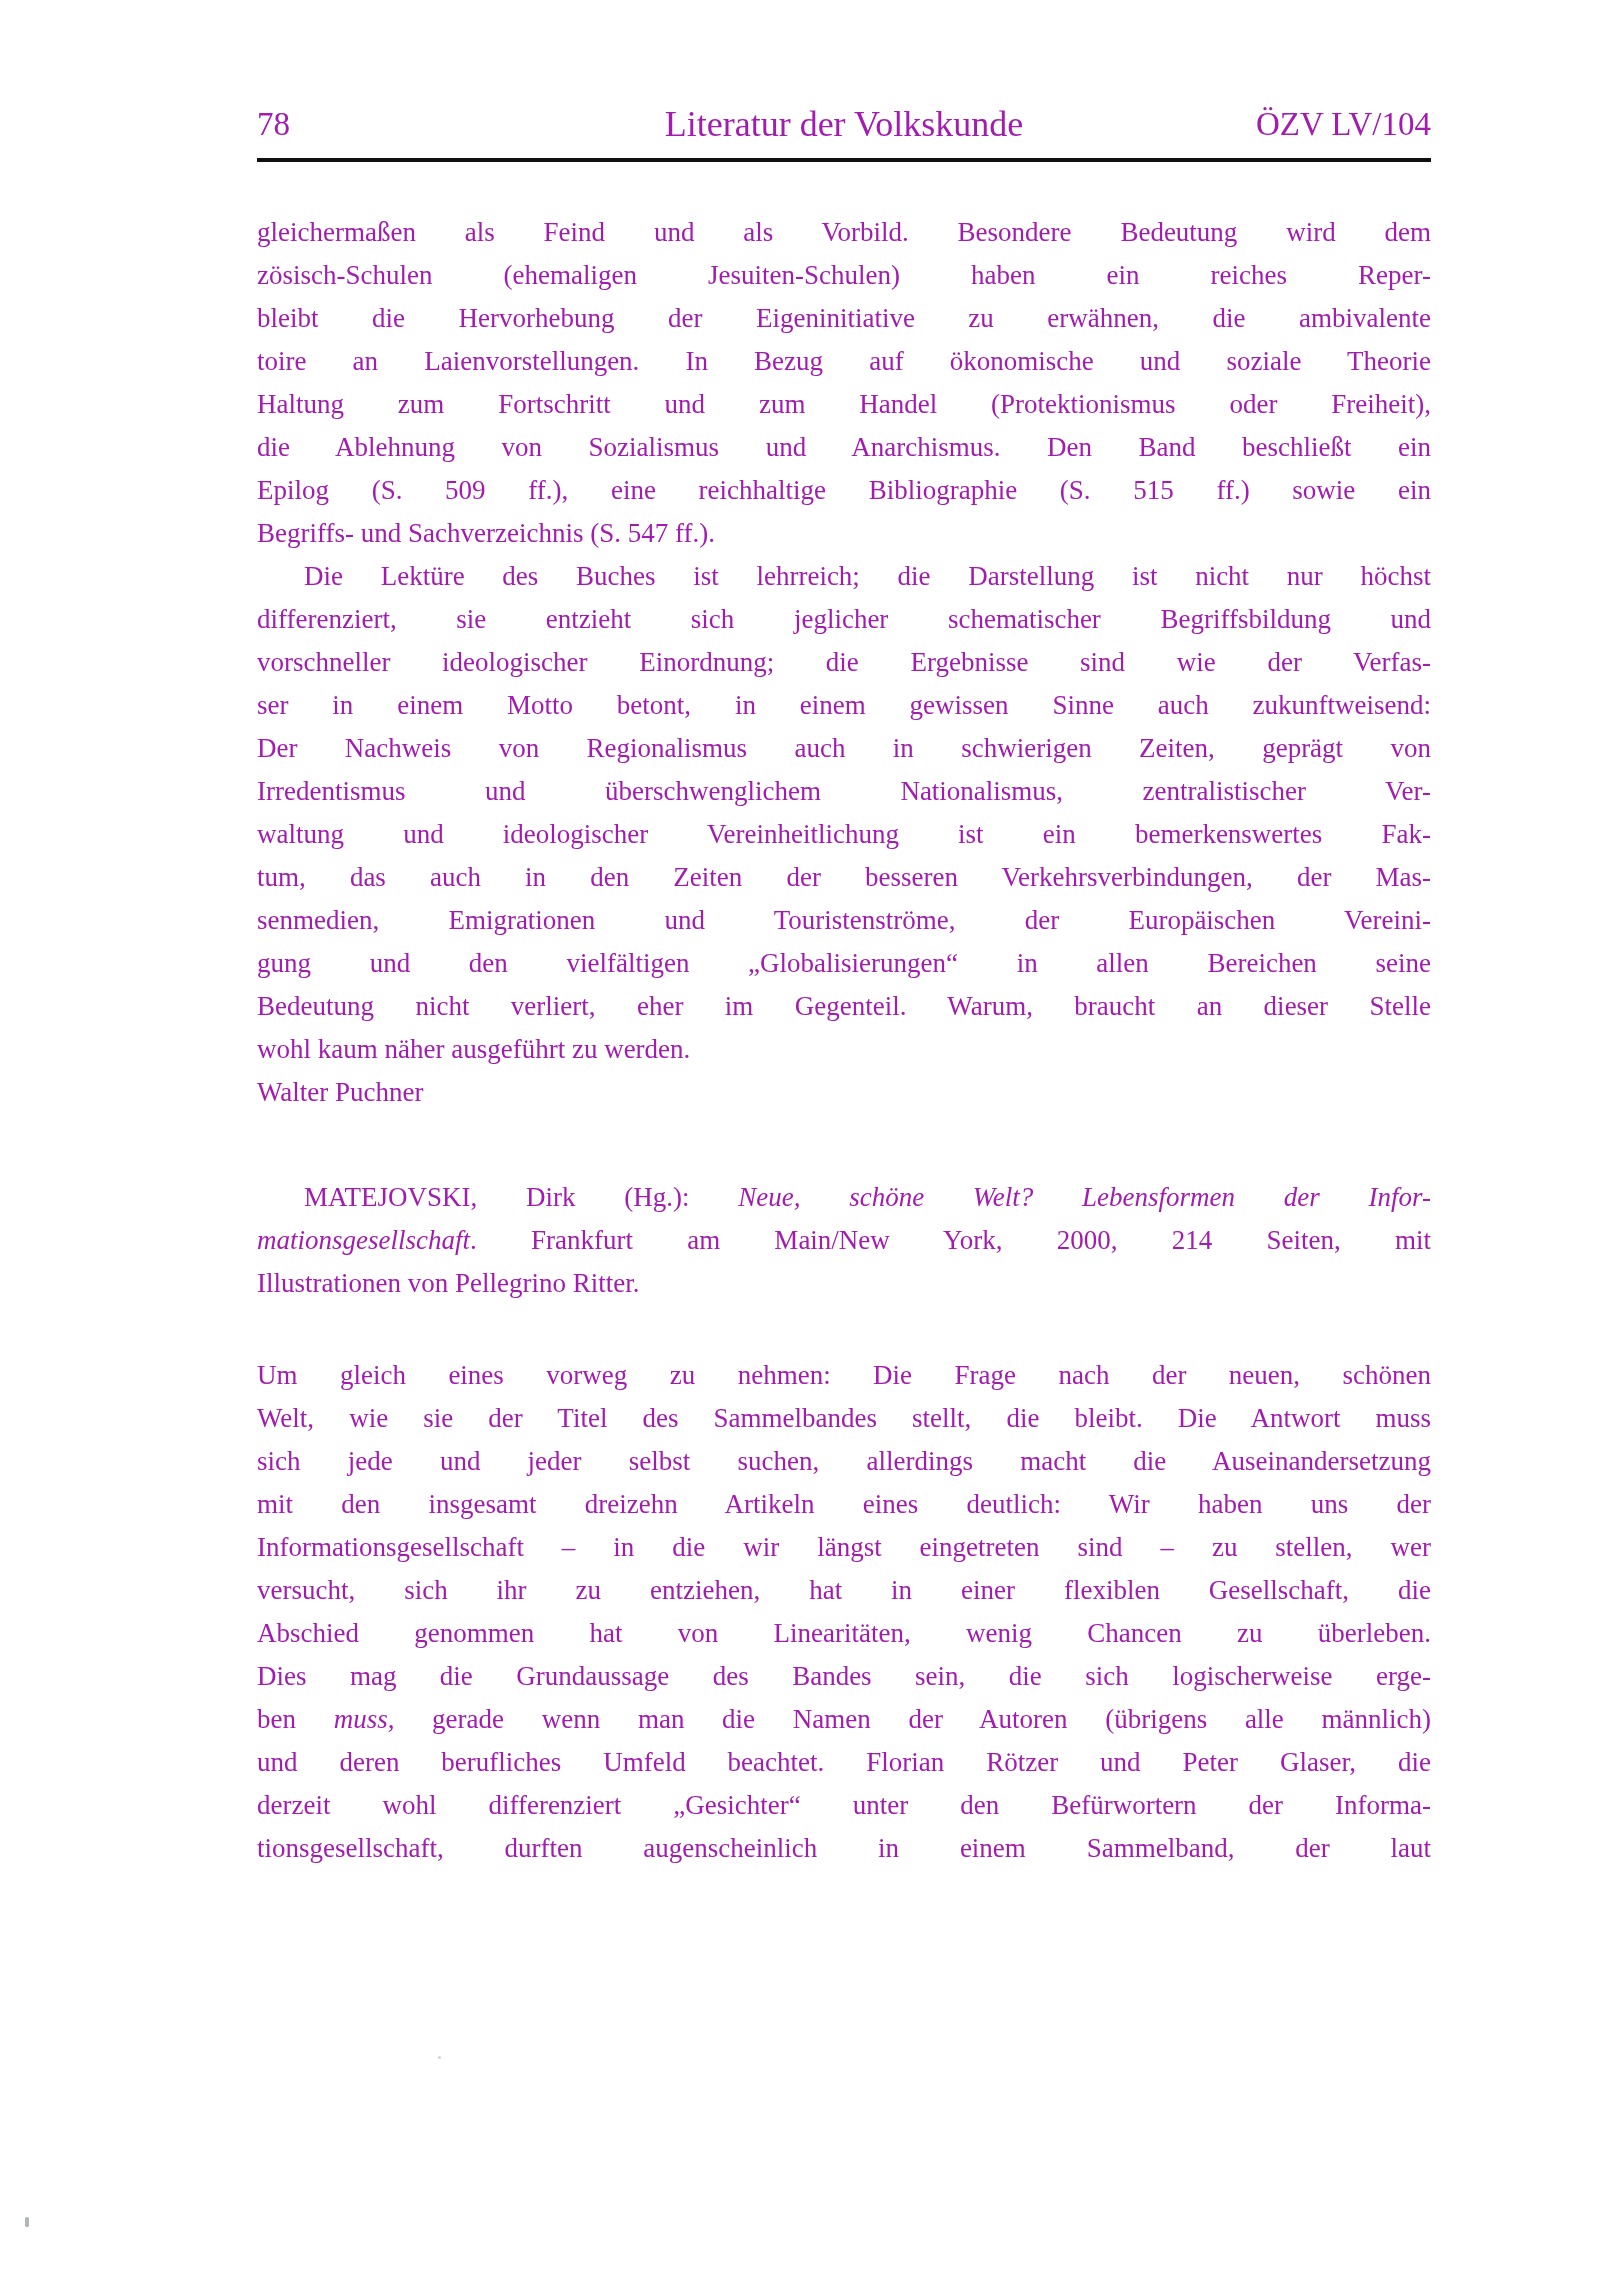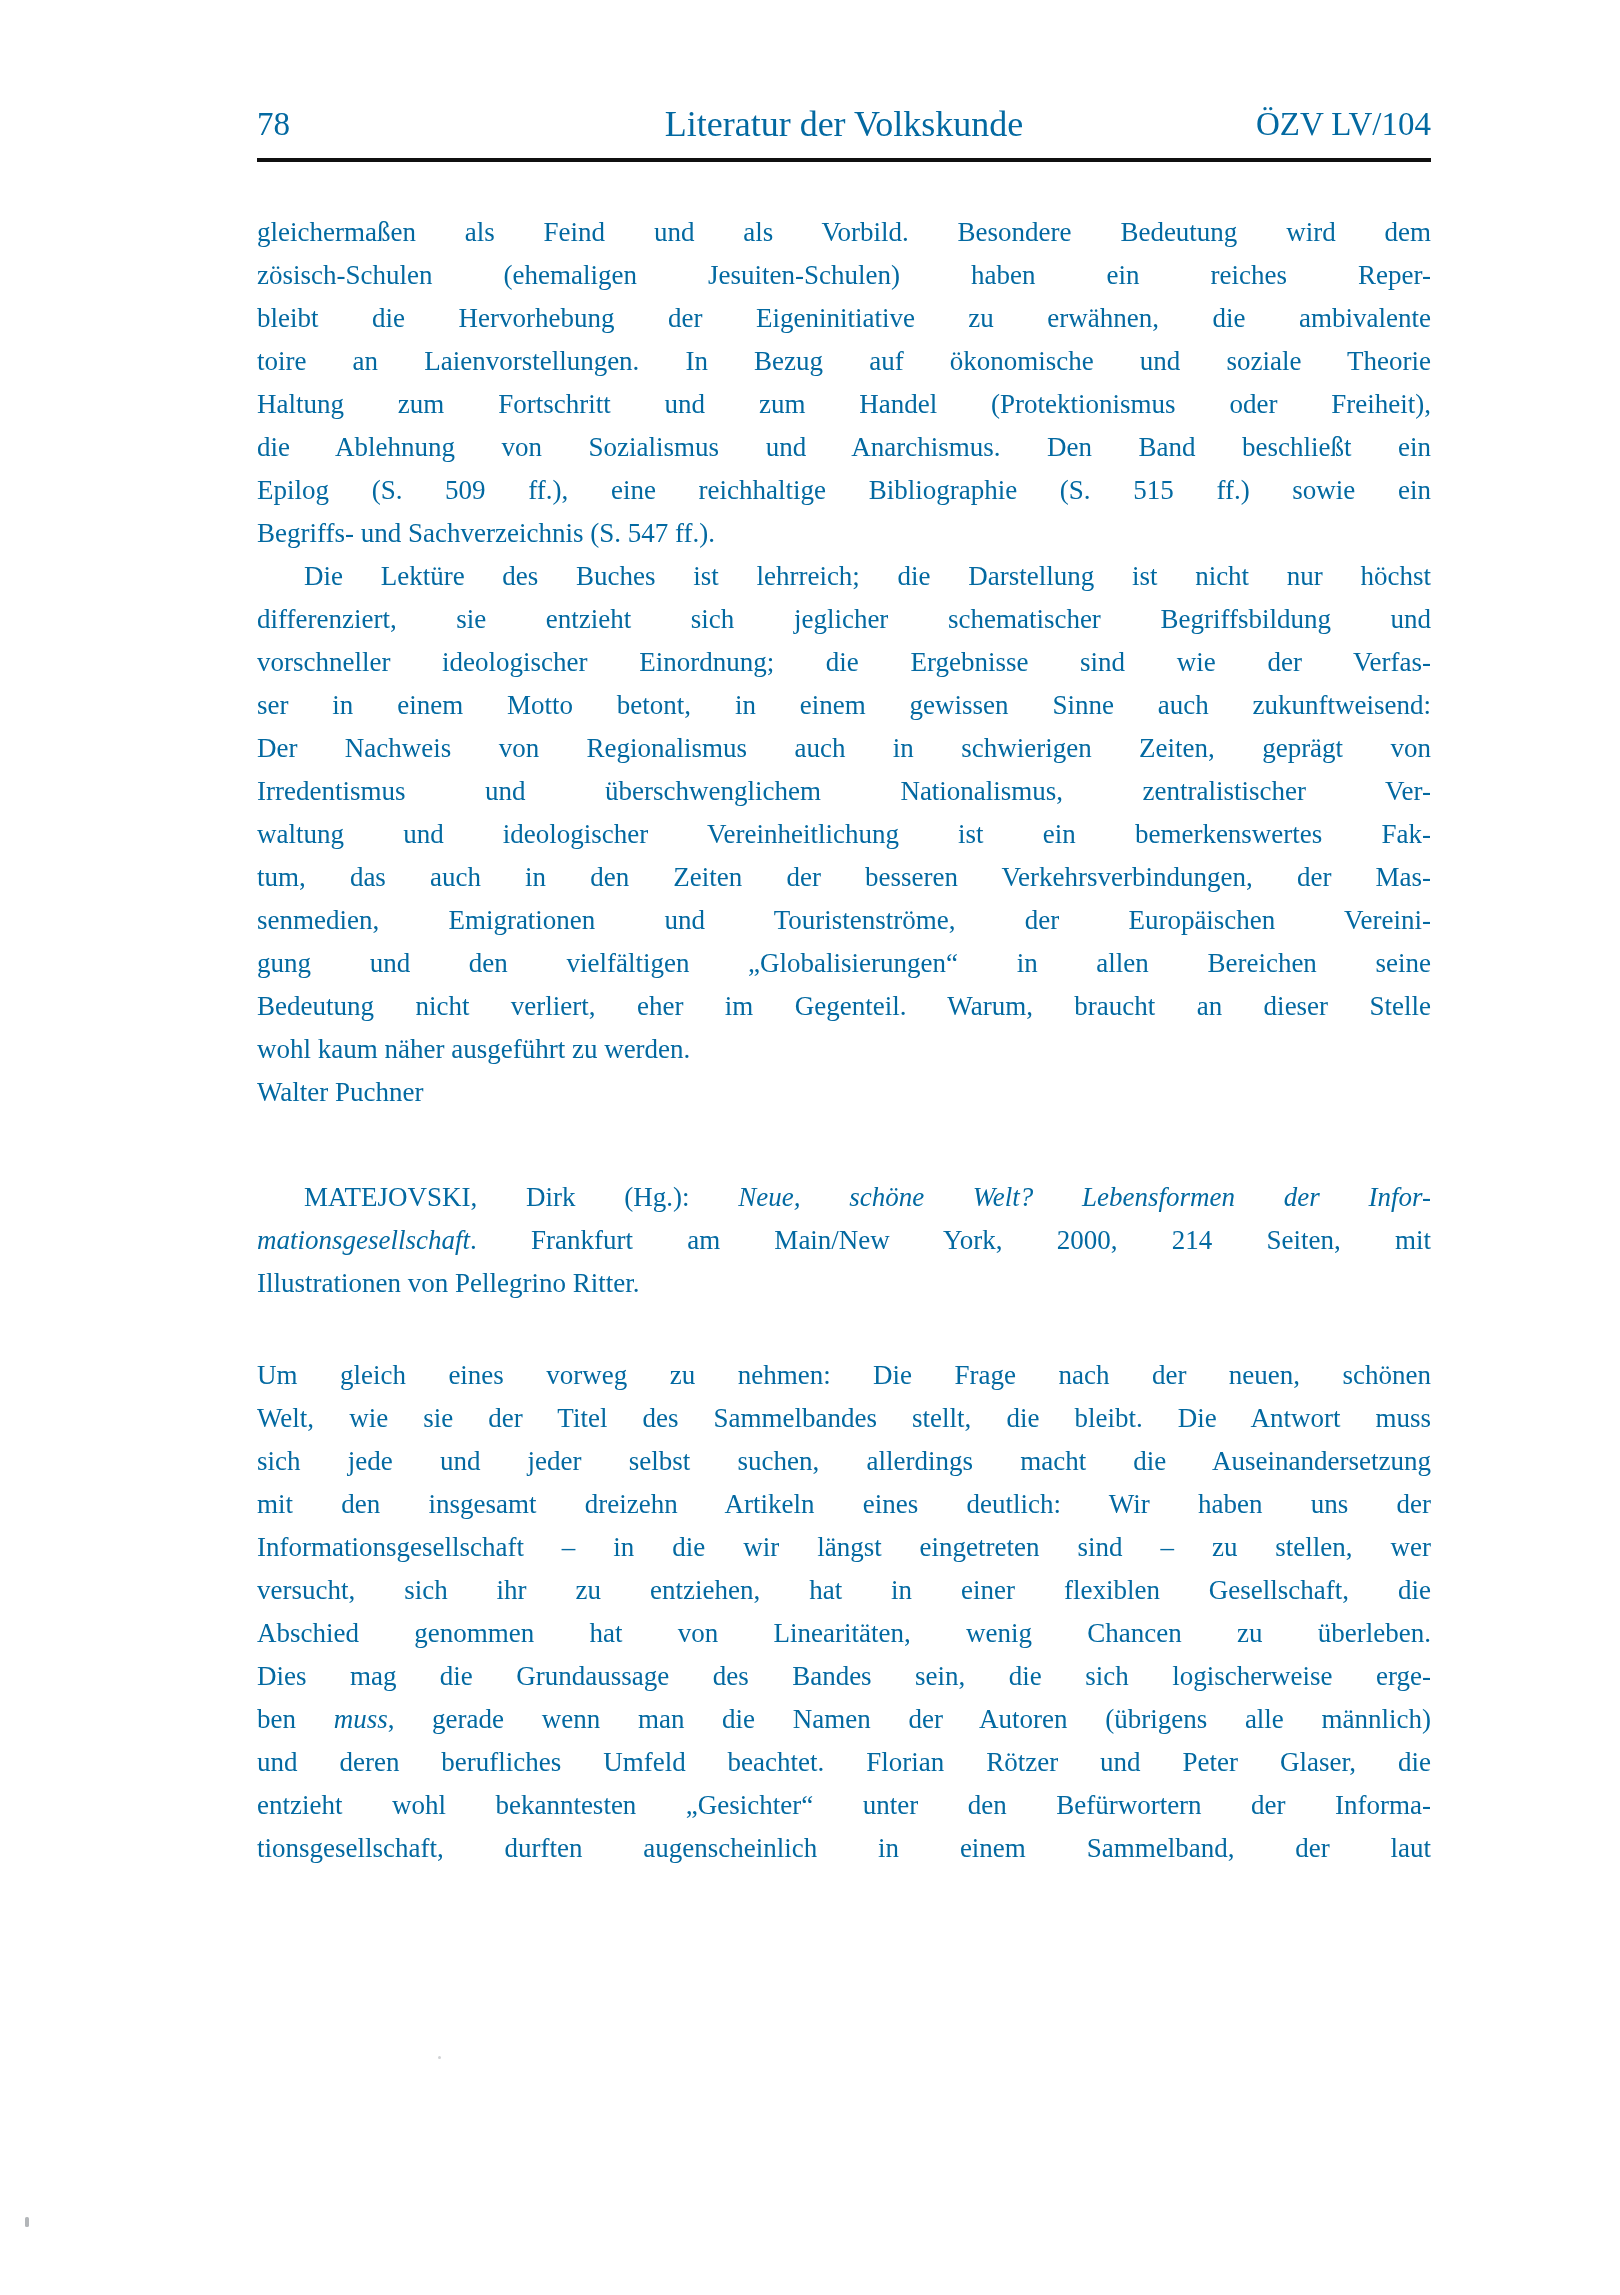--- a/index.html
+++ b/index.html
@@ -6,21 +6,21 @@
   html, body { margin: 0; padding: 0; }
   body { background: #e8e8e8; }
 
   .page {
     position: relative;
     width: 1621px;
     height: 2295px;
     margin: 0 auto;
     background: #ffffff;
     font-family: "Liberation Serif", "DejaVu Serif", serif;
-    color: #0369a1;
+    color: #a21caf;
     overflow: hidden;
   }
 
   .content {
     position: absolute;
     left: 257px;
     top: 0;
     width: 1174px;
   }
 
@@ -133,21 +133,21 @@
           <div class="line"><span>Um gleich eines vorweg zu nehmen: Die Frage nach der neuen, schönen</span></div>
           <div class="line"><span>Welt, wie sie der Titel des Sammelbandes stellt, die bleibt. Die Antwort muss</span></div>
           <div class="line"><span>sich jede und jeder selbst suchen, allerdings macht die Auseinandersetzung</span></div>
           <div class="line"><span>mit den insgesamt dreizehn Artikeln eines deutlich: Wir haben uns der</span></div>
           <div class="line"><span>Informationsgesellschaft – in die wir längst eingetreten sind – zu stellen, wer</span></div>
           <div class="line"><span>versucht, sich ihr zu entziehen, hat in einer flexiblen Gesellschaft, die</span></div>
           <div class="line"><span>Abschied genommen hat von Linearitäten, wenig Chancen zu überleben.</span></div>
           <div class="line"><span>Dies mag die Grundaussage des Bandes sein, die sich logischerweise erge-</span></div>
           <div class="line"><span>ben </span><span class="it">muss</span><span>, gerade wenn man die Namen der Autoren (übrigens alle männlich)</span></div>
           <div class="line"><span>und deren berufliches Umfeld beachtet. Florian Rötzer und Peter Glaser, die</span></div>
-          <div class="line"><span>entzieht wohl bekanntesten „Gesichter“ unter den Befürwortern der Informa-</span></div>
+          <div class="line"><span>derzeit wohl differenziert „Gesichter“ unter den Befürwortern der Informa-</span></div>
           <div class="line"><span>tionsgesellschaft, durften augenscheinlich in einem Sammelband, der laut</span></div>
         </div>
 
     </main>
   </div>
 
   <div class="speck speck-1"></div>
   <div class="speck speck-2"></div>
 </div>
 

